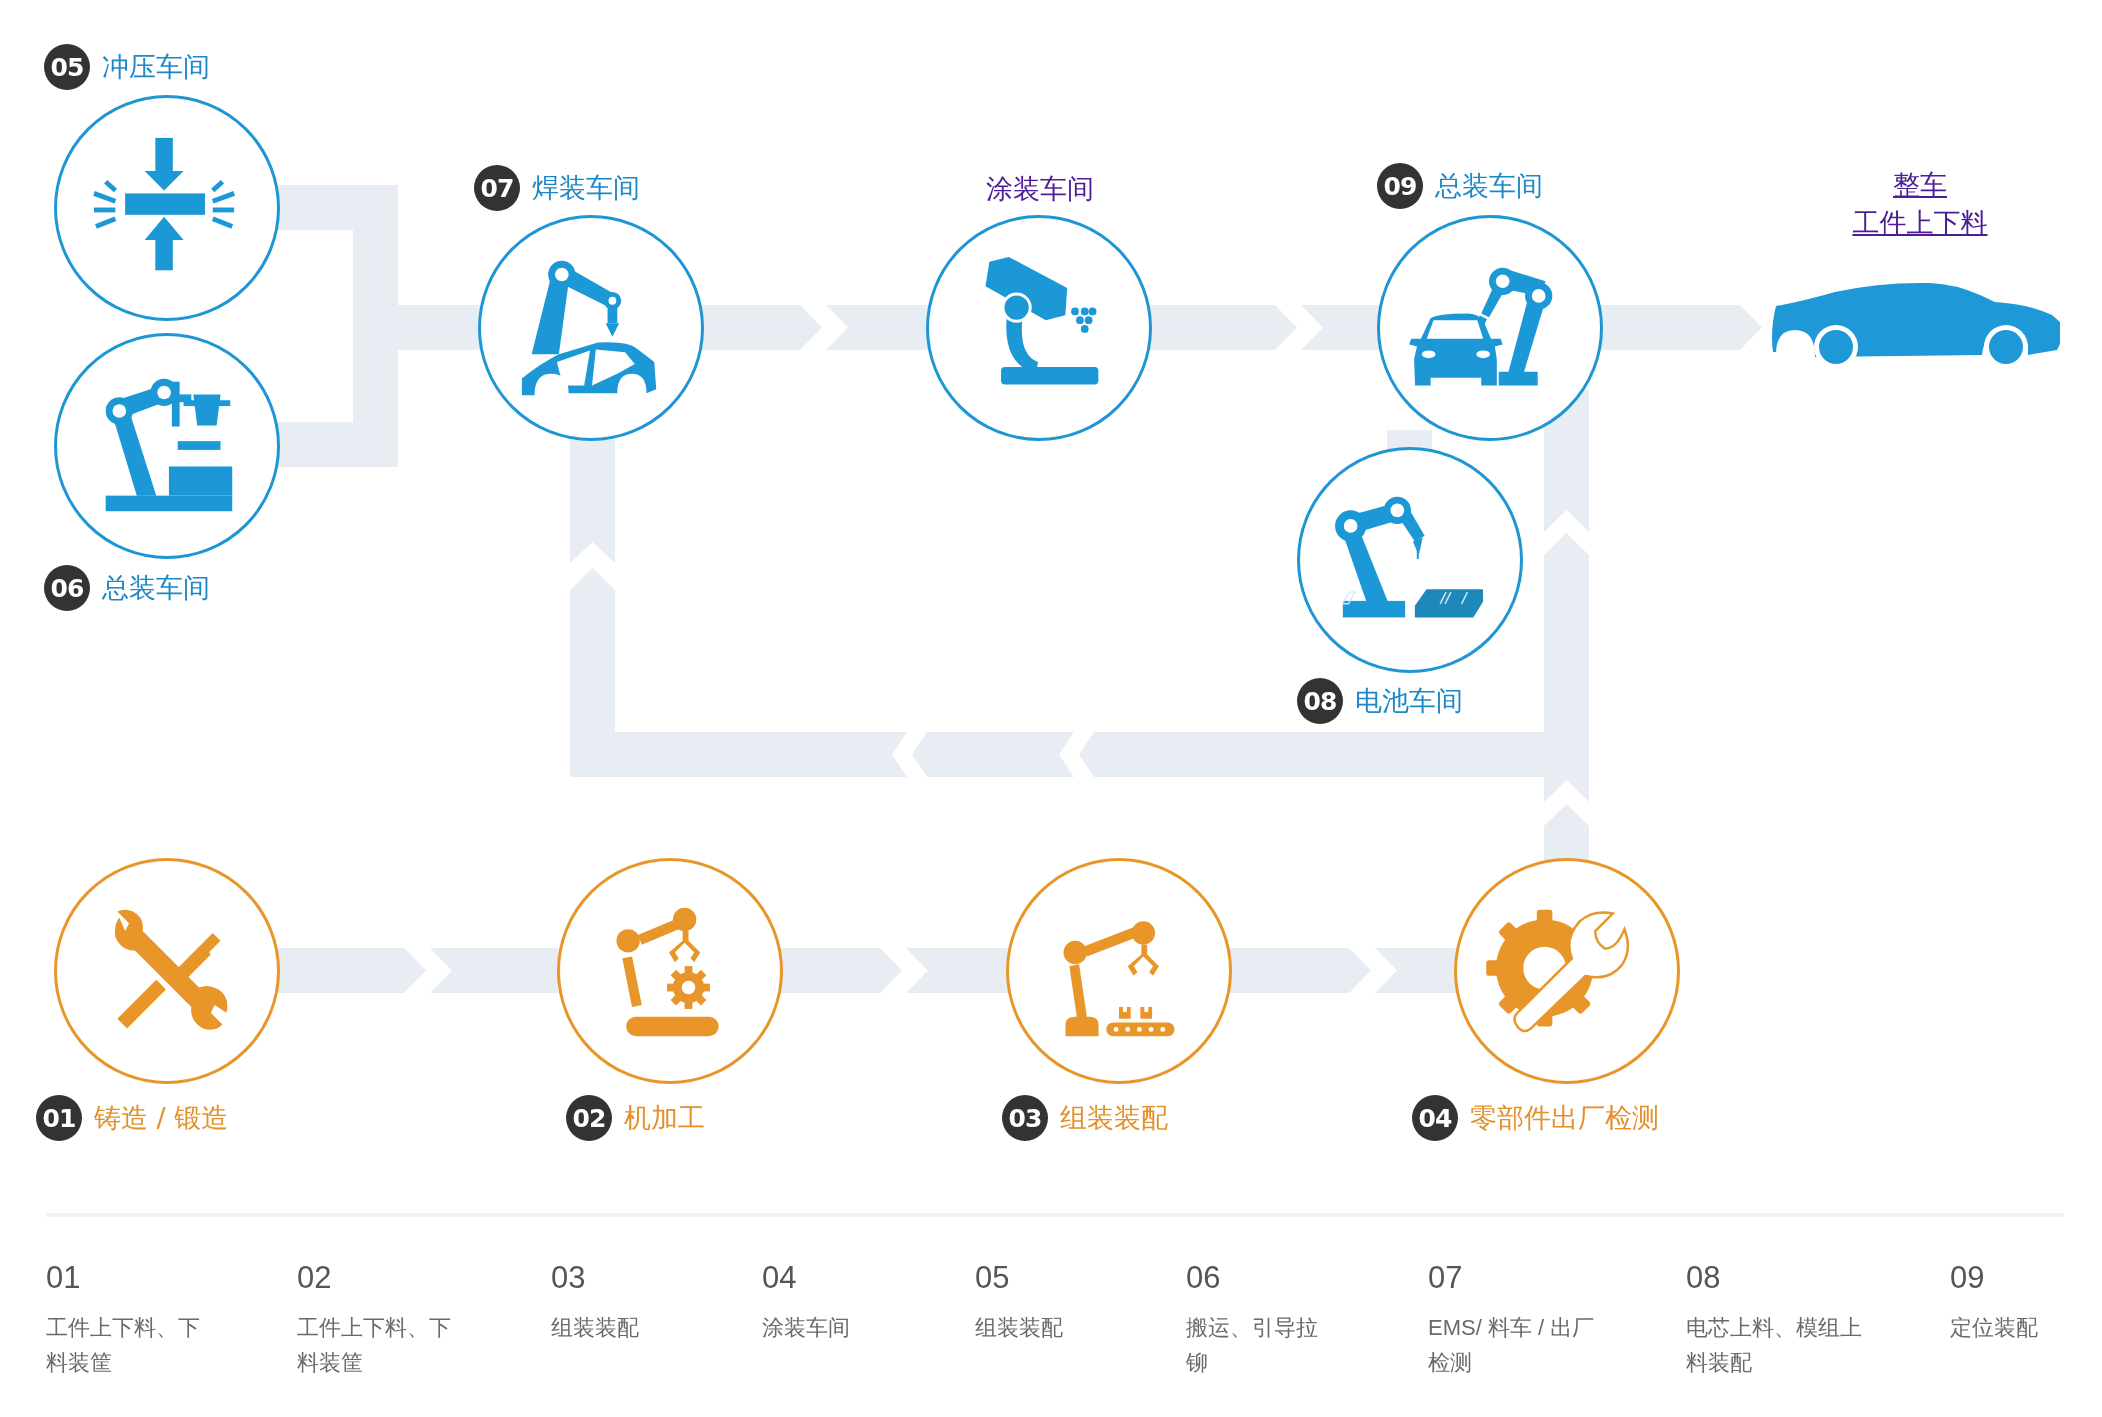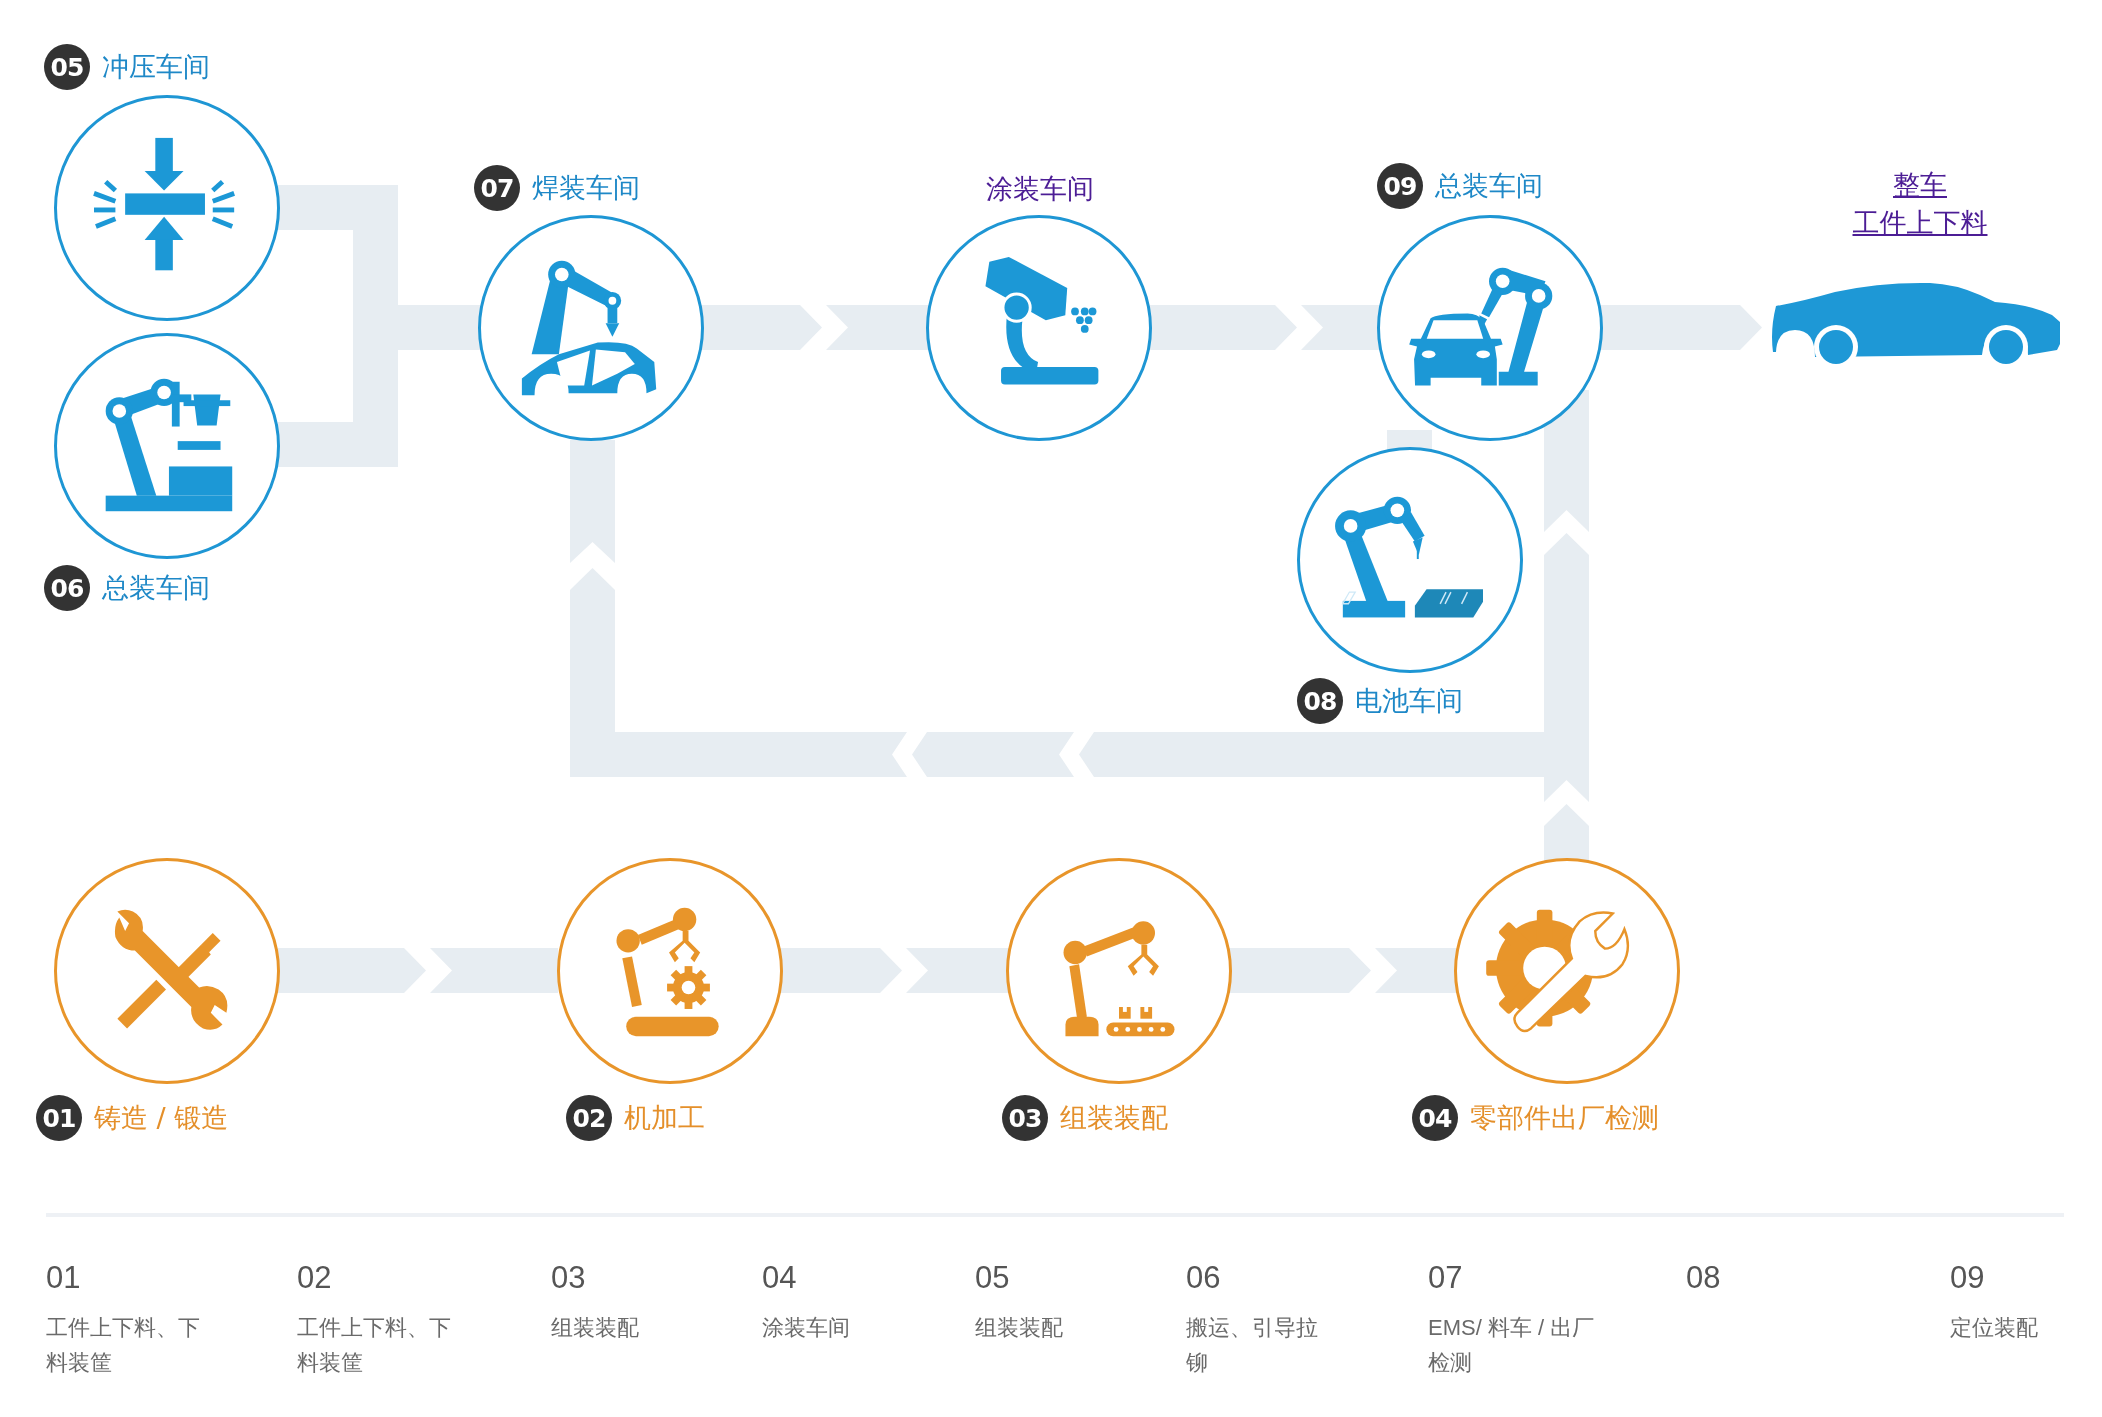--- a/index.html
+++ b/index.html
@@ -357,17 +357,18 @@
 <div class="legend" style="left:1186px;">
   <div class="num">06</div>
   <div class="desc" style="width:150px;">搬运、引导拉铆</div>
 </div>
 <div class="legend" style="left:1428px;">
   <div class="num">07</div>
   <div class="desc" style="width:170px;">EMS/ 料车 / 出厂检测</div>
 </div>
 <div class="legend" style="left:1686px;">
   <div class="num">08</div>
+  <div class="desc" style="width:180px;">电芯上料、模组上料装配</div>
 </div>
 <div class="legend" style="left:1950px;">
   <div class="num">09</div>
   <div class="desc" style="width:130px;">定位装配</div>
 </div>
 
 </body></html>

